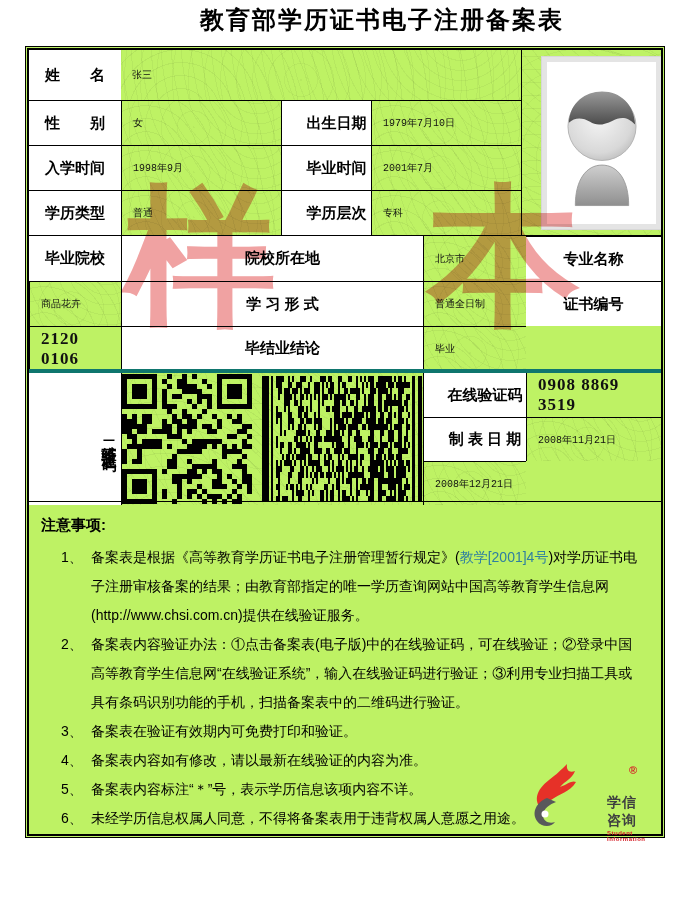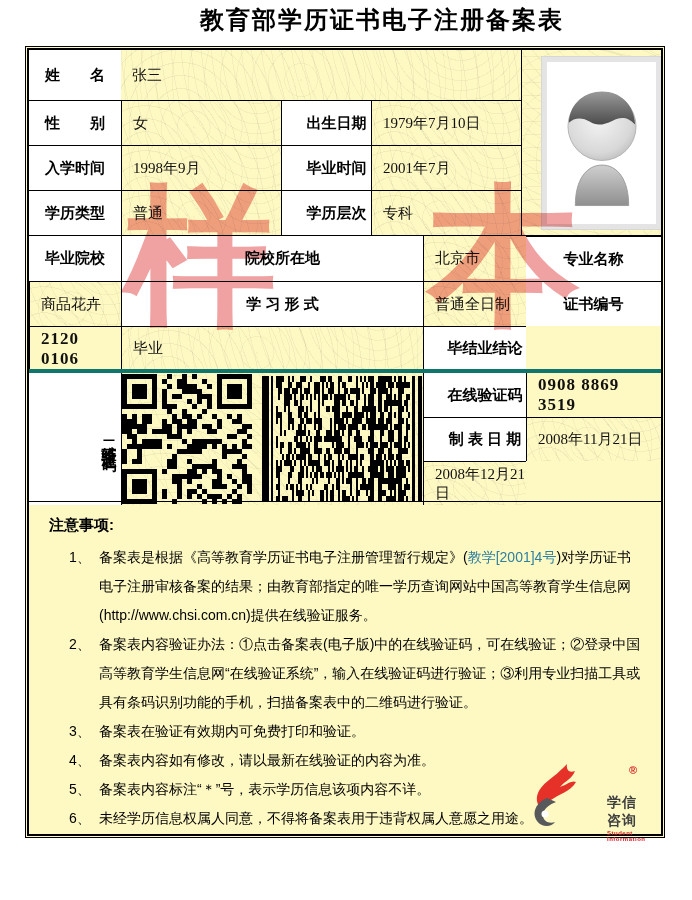--- a/index.html
+++ b/index.html
@@ -2,49 +2,49 @@
 <html><head>
 <meta charset="utf-8">
 <style>
   html,body{margin:0;padding:0;background:#fff;}
   .sheet{position:relative;width:692px;height:900px;background:#fff;overflow:hidden;
          font-family:"Liberation Sans",sans-serif;color:#000;}
   .doc-title{position:absolute;top:4px;left:0;width:100%;text-align:center;
              font-size:24px;font-weight:bold;letter-spacing:2px;margin-left:36px;}
   
   .cert-table{position:absolute;left:25px;top:46px;width:640px;height:792px;
-              border:1px solid #000;padding:1px;box-sizing:border-box;background:#fef9c3;}
+              border:1px solid #000;padding:1px;box-sizing:border-box;background:#bef264;}
   .cert-inner{border:2px solid #000;width:100%;height:100%;box-sizing:border-box;
               display:flex;flex-direction:column;}
   .sec{display:grid;box-sizing:border-box;}
   .secA{grid-template-columns:92px 160px 90px 150px 1fr;grid-template-rows:50px 45px 45px 45px;height:185px;}
   .secB{grid-template-columns:92px 302px 103px 1fr;grid-template-rows:45px 45px 44px;height:134px;border-top:1px solid #000;}
   .secC{grid-template-columns:92px 302px 103px 1fr;grid-template-rows:44px 44px 44px;height:132px;border-top:4px solid #0f766e;}
   .secD{flex:1;border-top:1px solid #000;position:relative;display:block;}
   .cell{box-sizing:border-box;display:flex;align-items:center;overflow:hidden;}
   .bl{border-left:1px solid #000;padding-left:20px;}
   .bt{border-top:1px solid #000;}
   .lab{justify-content:center;font-weight:bold;font-size:15px;background:#fff;text-align:center;}
-  .val{padding-left:11px;font-family:Liberation Serif, serif;font-size:15px;color:#111;}
+  .val{padding-left:11px;font-family:Liberation Mono, monospace;font-size:10px;color:#111;}
   .num{font-weight:bold;font-size:17px;letter-spacing:1px;font-family:"Liberation Serif",serif;}
   .pat{background-image:
     repeating-radial-gradient(circle at 15% 130%, rgba(0,0,0,0.05) 0 1px, transparent 1px 13px),
     repeating-radial-gradient(circle at 85% -40%, rgba(0,0,0,0.045) 0 1px, transparent 1px 10px),
     repeating-radial-gradient(circle at 45% 60%, rgba(0,0,0,0.04) 0 1px, transparent 1px 16px);}
   
   .photo-cell{grid-column:5;grid-row:1/5;justify-content:center;}
   .photo-frame{width:110px;height:162px;background:#fff;border:5px solid #e4e4e4;
                box-shadow:0 0 0 1px #d7d7d7;display:flex;align-items:center;justify-content:center;}
   
   .qrlab{grid-column:1;grid-row:1/4;}
   .qrlab .vtxt{width:100%;text-align:center;font-weight:bold;font-size:15px;line-height:24px;
                writing-mode:vertical-rl;text-orientation:upright;letter-spacing:4px;margin:0 auto;height:124px;}
   .qrcell{grid-column:2;grid-row:1/4;padding:0;align-items:center;}
   
-  .notes{padding:12px 18px 0 16px;font-size:14px;}
+  .notes{padding:12px 18px 0 8px;font-size:14px;}
   .notes-heading{font-weight:bold;font-size:15px;margin:2px 0 8px 4px;}
   .note-item{display:flex;line-height:29px;padding-left:24px;}
   .note-num{flex:0 0 30px;}
   .note-text{flex:1;}
   a.doclink{color:#2e7fa0;cursor:pointer;}
   
   .wm{position:absolute;z-index:40;pointer-events:none;font-weight:bold;
       font-size:152px;color:#f0a2a2;mix-blend-mode:multiply;line-height:1;}
   .wm1{left:124px;top:180px;}
   .wm2{left:428px;top:180px;}
@@ -113,22 +113,22 @@
       <div class="sec secB">
         <div class="cell lab">毕业院校</div>
         <div class="cell lab bl">院校所在地</div>
         <div class="cell val pat bl">北京市</div>
         <div class="cell lab bt">专业名称</div>
         <div class="cell val pat bl bt">商品花卉</div>
         <div class="cell lab bl bt">学 习 形 式</div>
         <div class="cell val pat bl bt">普通全日制</div>
         <div class="cell lab bt">证书编号</div>
         <div class="cell val num bl bt">1002 2120 0106 9999 99</div>
+        <div class="cell lab bl bt">毕结业结论</div>
         <div class="cell val pat bl bt">毕业</div>
-        <div class="cell lab bl bt">毕结业结论</div>
       </div>
 
       <div class="sec secC">
         <div class="cell lab qrlab">
           <div class="vtxt">二维验证码</div>
         </div>
         <div class="cell pat qrcell bl">
           <svg id="qrsvg" width="140" height="130" viewBox="0 0 140 130">
               <rect x="45" y="0" width="5" height="5" fill="#000"></rect>
               <rect x="60" y="0" width="5" height="5" fill="#000"></rect>

